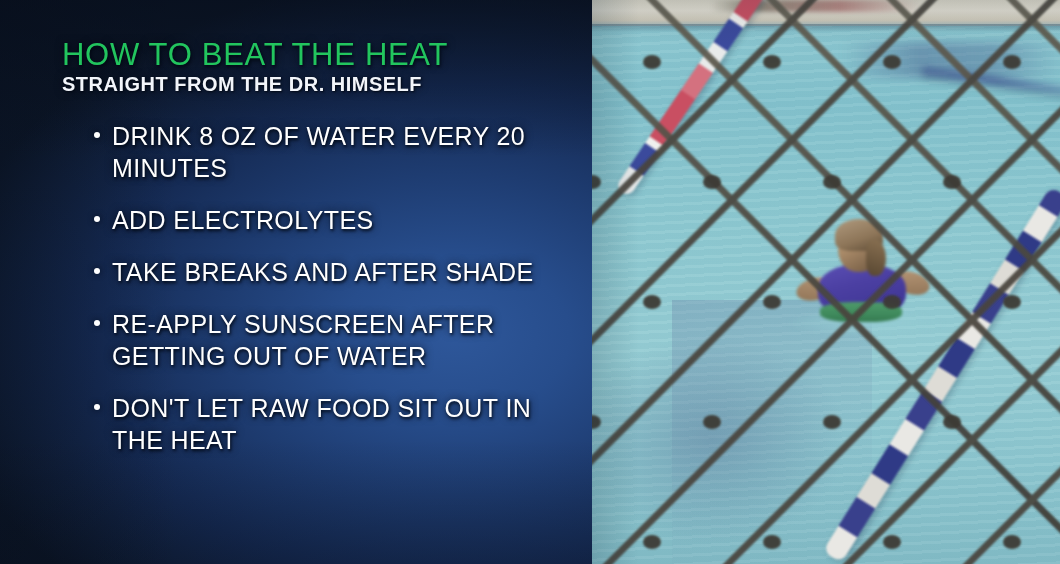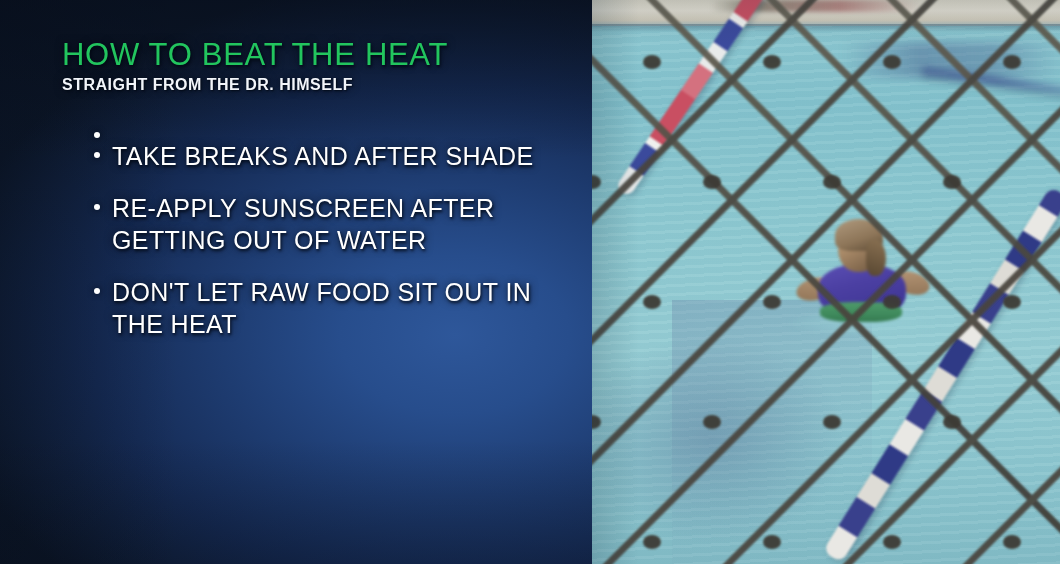--- a/index.html
+++ b/index.html
@@ -62,21 +62,21 @@
     color: #22c55e;
     font-size: 31px;
     line-height: 34px;
     font-weight: 400;
     letter-spacing: 0.7px;
     white-space: nowrap;
     text-shadow: 0 0 9px rgba(3,9,20,0.85), 1px 2px 3px rgba(3,9,20,0.9);
   }
   #subhead {
     color: #f2f5fa;
-    font-size: 16px;
+    font-size: 20px;
     line-height: 19px;
     font-weight: 700;
     letter-spacing: 0.5px;
     margin-top: 3px;
     white-space: nowrap;
     text-shadow: 0 0 8px rgba(3,9,20,0.85), 1px 1px 2px rgba(3,9,20,0.9);
   }
 
   #bullet-list {
     position: absolute;
@@ -350,23 +350,28 @@
 
     <div id="panel-content">
 
       <div class="title-block">
         <div id="headline">HOW TO BEAT THE HEAT</div>
         <div id="subhead">STRAIGHT FROM THE DR. HIMSELF</div>
       </div>
 
       <div id="bullet-list">
 
-
         <div class="bullet-item">
           <span class="bullet-dot"></span>
+          <span class="bullet-text">DRINK 8 OZ OF WATER EVERY 20 MINUTES</span>
+        </div>
+
+        <div class="bullet-item">
+          <span class="bullet-dot"></span>
+          <span class="bullet-text">ADD ELECTROLYTES</span>
         </div>
 
         <div class="bullet-item">
           <span class="bullet-dot"></span>
           <span class="bullet-text">TAKE BREAKS AND AFTER SHADE</span>
         </div>
 
         <div class="bullet-item">
           <span class="bullet-dot"></span>
           <span class="bullet-text">RE-APPLY SUNSCREEN AFTER GETTING OUT OF WATER</span>

